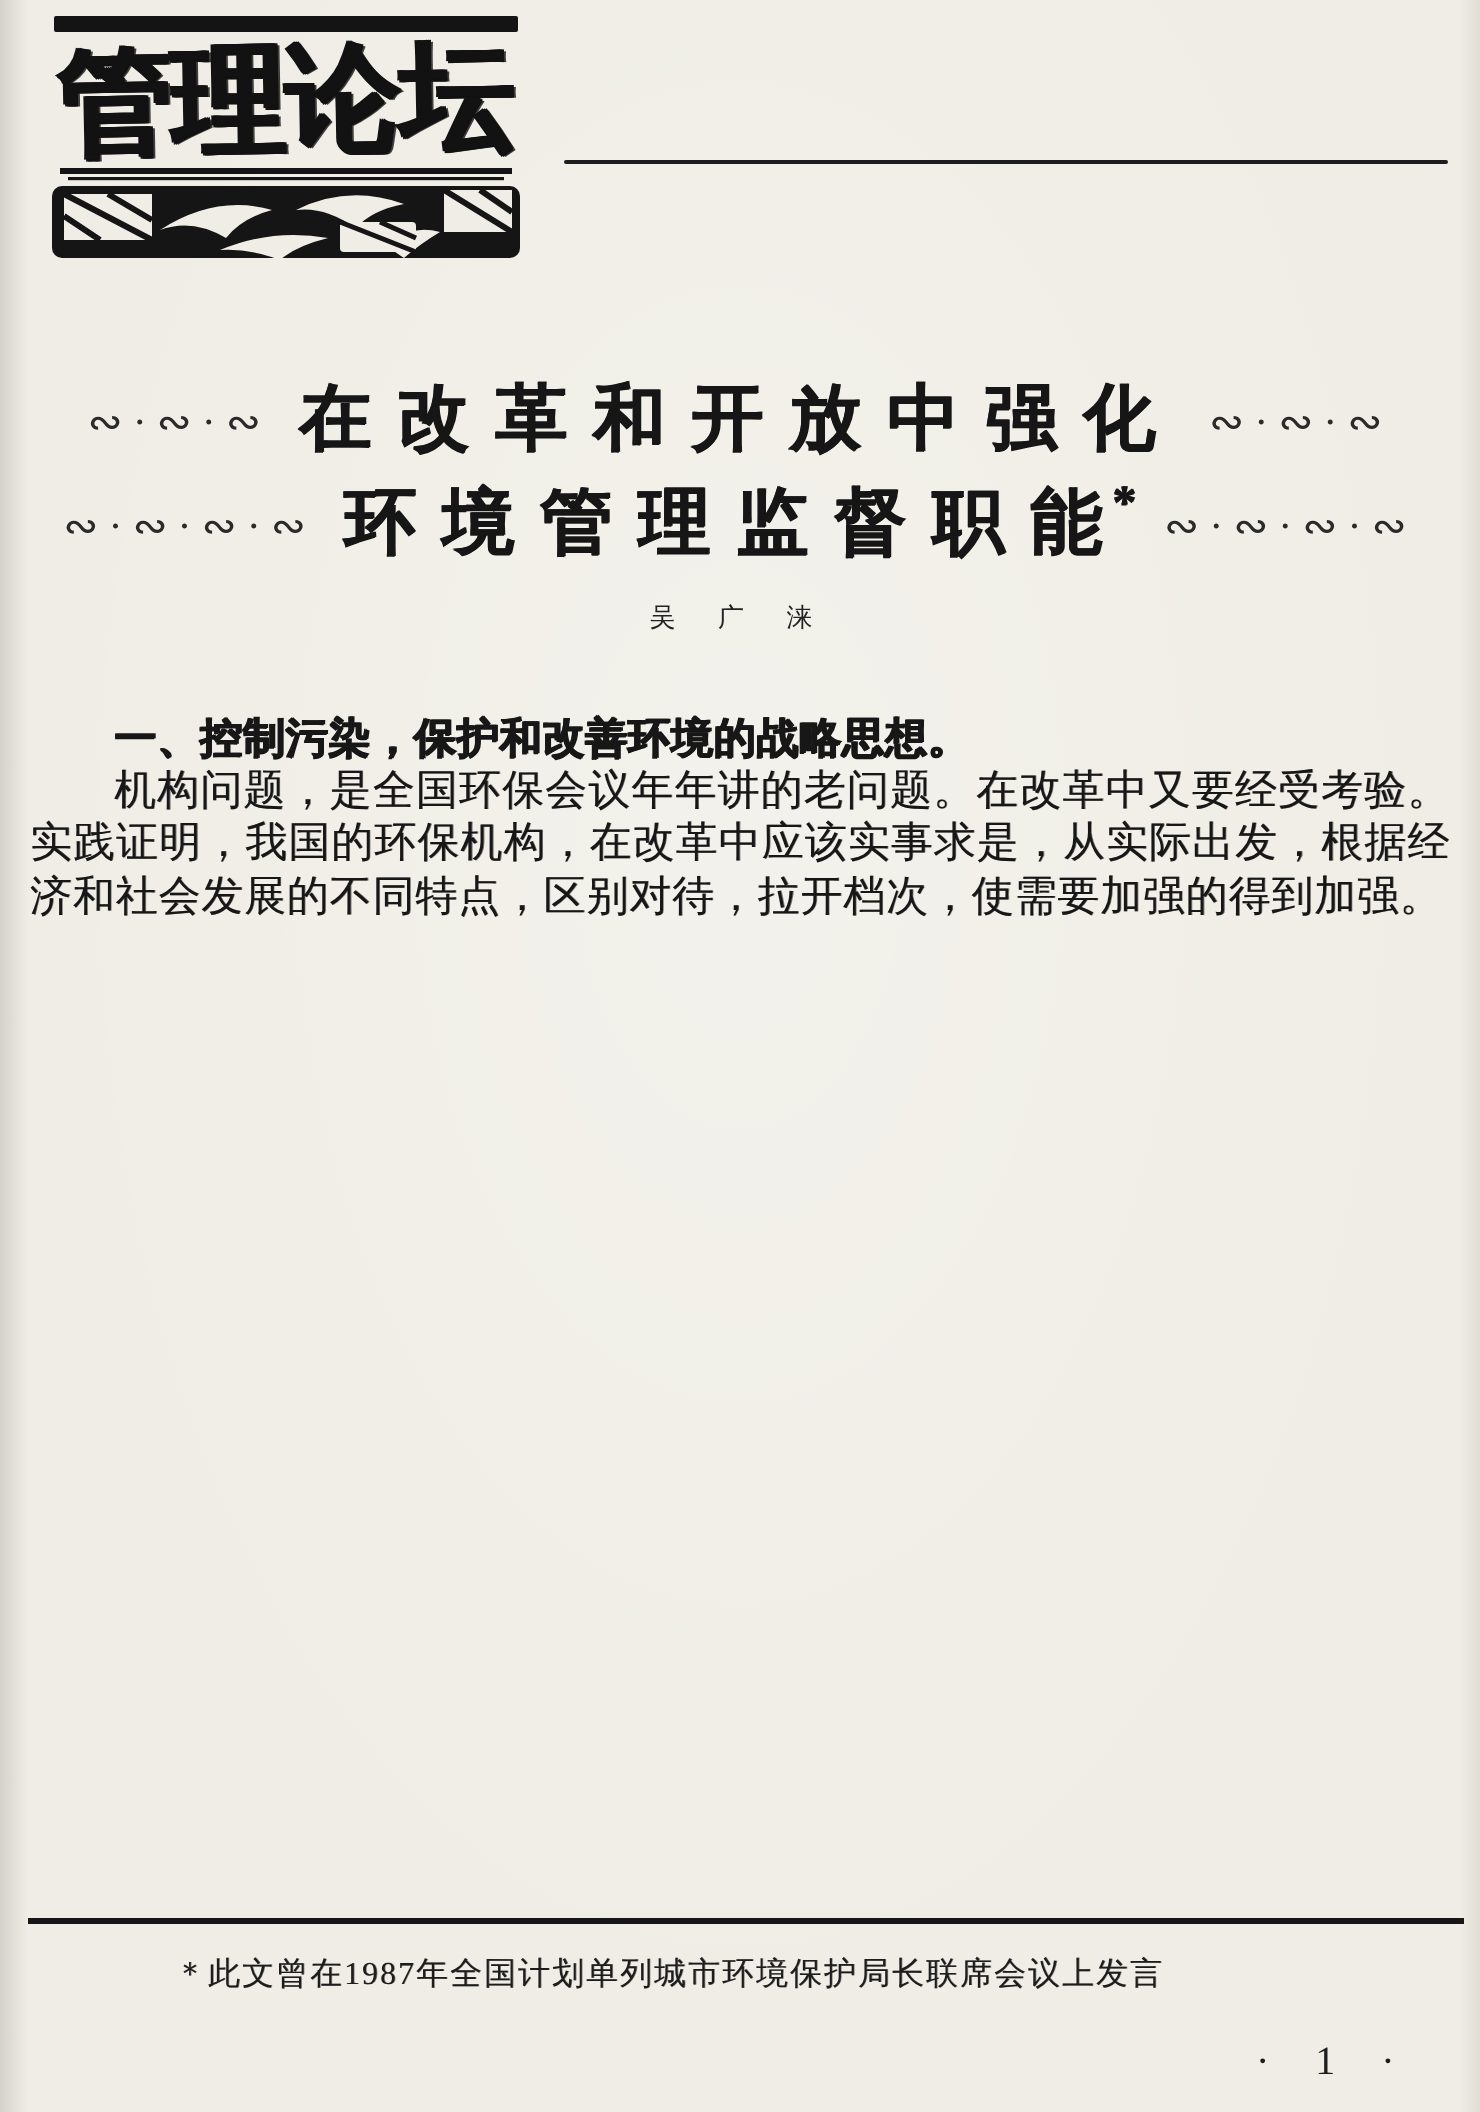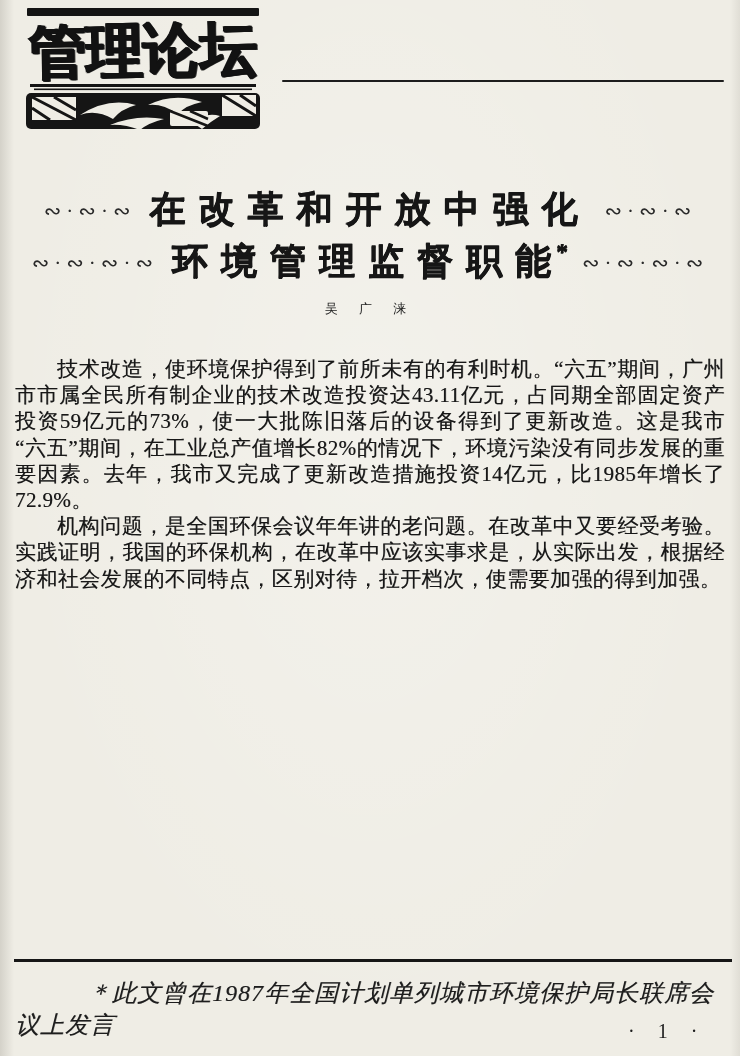--- a/index.html
+++ b/index.html
@@ -43,22 +43,22 @@
   
   .body{position:absolute;left:15px;right:15px;top:356px;
     font-size:21px;line-height:26.2px;text-align:justify;text-justify:inter-ideograph;
     color:#171717;letter-spacing:.4px;}
   .para{text-indent:2em;margin:0;text-shadow:.4px 0 0 rgba(23,23,23,.55);}
   .heading{text-indent:2em;margin:0;font-weight:900;
     text-shadow:.8px 0 0 #171717,0 .5px 0 #171717;}
   
   .foot-rule{position:absolute;left:14px;right:8px;top:959px;height:2.5px;background:#161616;}
   .footnote{position:absolute;left:15px;right:15px;top:977px;
-    font-size:24px;letter-spacing:1px;color:#1d1d1d;text-indent:72px;
-    text-shadow:.4px 0 0 rgba(29,29,29,.5);font-style:italic;}
+    font-size:16px;letter-spacing:1px;color:#1d1d1d;text-indent:72px;
+    text-shadow:.4px 0 0 rgba(29,29,29,.5);}
   .page-num{position:absolute;top:1020px;left:628px;
     font-size:20px;letter-spacing:9px;color:#1d1d1d;}
 </style>
 </head>
 <body>
 
 <div class="page">
 
   <div class="masthead">
     <div class="mast-bar"></div>
@@ -95,21 +95,21 @@
     <div class="t-line">
       <span class="orn">∾·∾·∾·∾</span>
       <span class="t-text"><span>环境管理监督职能</span><span class="fn-star">*</span></span>
       <span class="orn">∾·∾·∾·∾</span>
     </div>
   </div>
 
   <div class="author">吴 广 涞</div>
 
   <main class="body">
-    <p class="para">技术改造，使环境保护得到了前所未有的有利时机。“六五”期间，广州市市属全民所有制企业的技术改造投资达43.11亿元，占同期全部固定资产投资59亿元的73%，使一大批陈旧落后的设备得到了更新改造。这是我市“六五”期间，在工业总产值增长82%的情况下，环境污染没有同步发展的重要因素。去年，我市又完成了更新改造措施投资14亿元，比1985年增长了72.9%。</p>
+    <p class="heading">一、控制污染，保护和改善环境的战略思想。</p>
     <p class="para">机构问题，是全国环保会议年年讲的老问题。在改革中又要经受考验。实践证明，我国的环保机构，在改革中应该实事求是，从实际出发，根据经济和社会发展的不同特点，区别对待，拉开档次，使需要加强的得到加强。</p>
   </main>
 
   <div class="foot-rule"></div>
   <div class="footnote"><span>＊</span><span>此文曾在1987年全国计划单列城市环境保护局长联席会议上发言</span></div>
 
   <div class="page-num">· 1 ·</div>
 
 </div>
 

